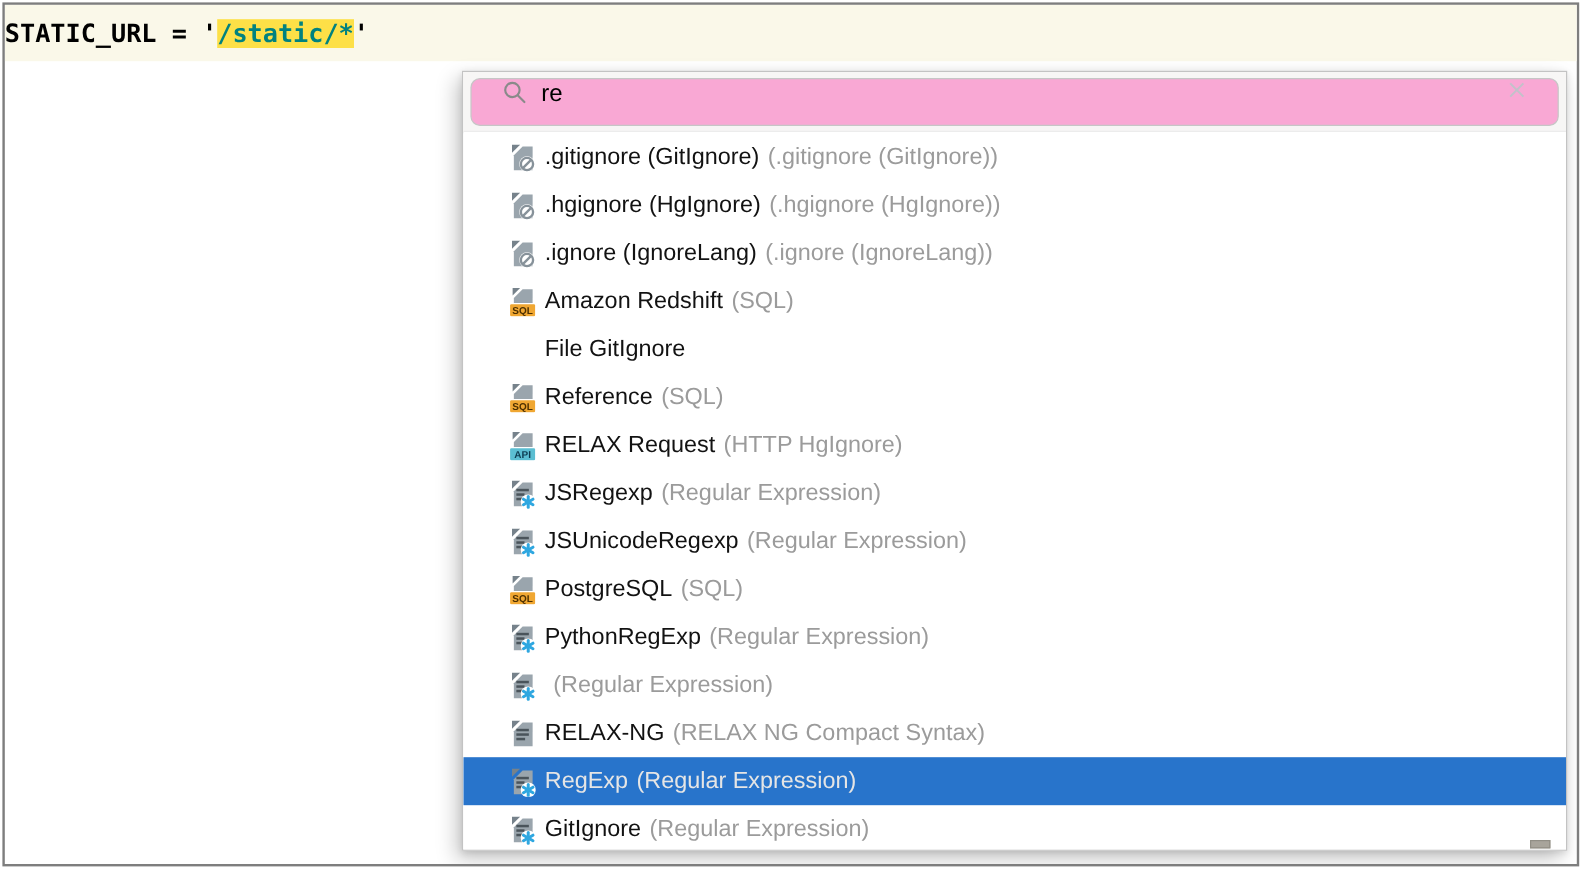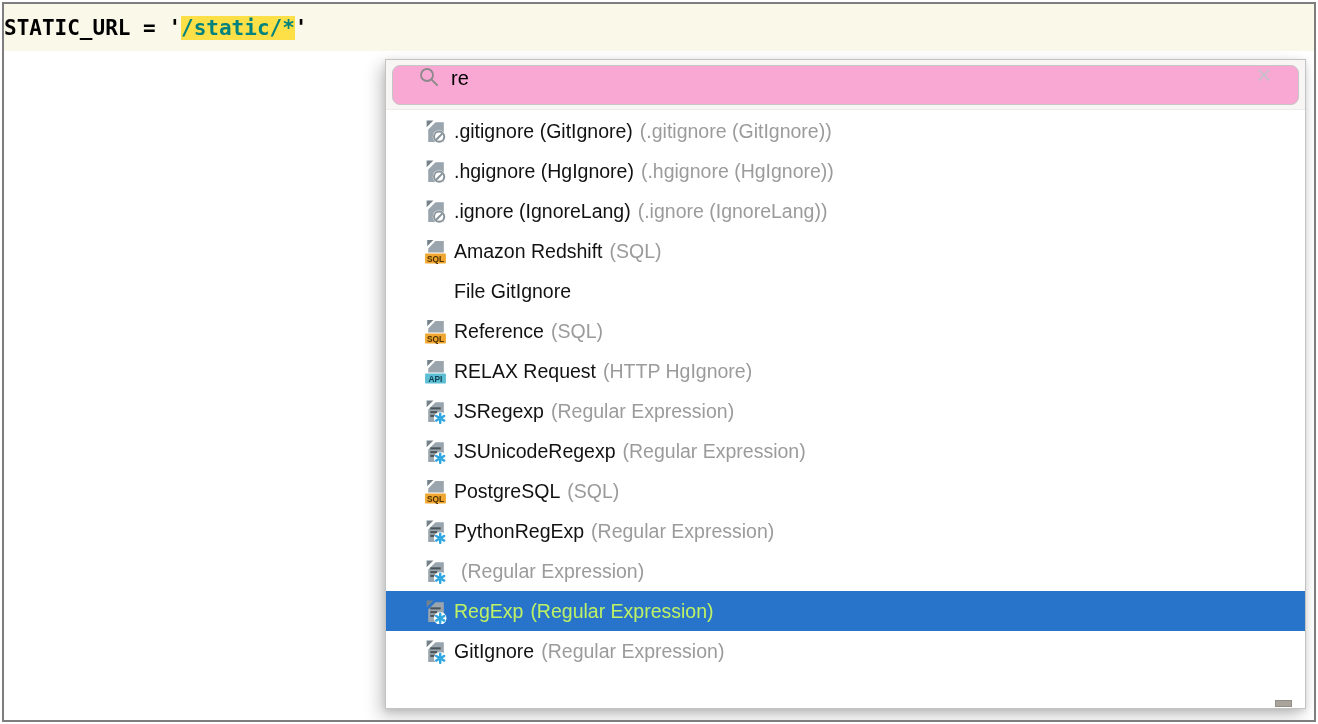--- a/index.html
+++ b/index.html
@@ -35,21 +35,21 @@
     border:none; outline:none; flex:1; font-size:20px; color:#000;
     margin-left:9px; background:transparent; font-family:"Liberation Sans",sans-serif;
   }
   .icon-btn { display:flex; align-items:center; justify-content:center; flex:none; }
   .list { position:absolute; top:51px; left:0; right:0; bottom:0; overflow:hidden; background:#fff; }
   .row { height:40px; display:flex; align-items:center; padding-left:9px; }
   .row-icon { width:27px; height:27px; display:flex; align-items:center; justify-content:center; margin-right:5px; flex:none;margin-left:27px; }
   .row-name { font-size:19.5px; color:#121212; white-space:pre; }
   .row-detail { font-size:19.5px; color:#9b9b9b; margin-left:7px; white-space:pre; }
   .row.selected { background:#2874cb; }
-  .row.selected .row-name, .row.selected .row-detail { color:#bef264; }
+  .row.selected .row-name, .row.selected .row-detail { color:#e5e5e5; }
   .scroll-grip {
     position:absolute; bottom:1px; right:13px; width:17px; height:7px;
     background:#a8a49b; border:1px solid #918e85;
   }
 </style>
 </head>
 <body>
 
 <div class="window-frame">
 
@@ -238,20 +238,33 @@
               <circle cx="14.5" cy="18.5" r="6" fill="#ffffff"></circle>
               <g stroke="#2fa7e0" stroke-width="2.4" stroke-linecap="round">
                 <line x1="14.5" y1="14.1" x2="14.5" y2="22.9" transform="rotate(0 14.5 18.5)"></line>
                 <line x1="14.5" y1="14.1" x2="14.5" y2="22.9" transform="rotate(60 14.5 18.5)"></line>
                 <line x1="14.5" y1="14.1" x2="14.5" y2="22.9" transform="rotate(120 14.5 18.5)"></line>
               </g>
             </svg>
           </span>
     <span class="row-detail">(Regular Expression)</span>
   </div>
+        <div class="row">
+    <span class="row-icon">
+            <svg width="23" height="25" viewBox="0 0 20 24">
+              <path d="M10 3 H18 V22 H3 V10 Z" fill="#9aa5ad"></path>
+              <path d="M1.5 1.5 H8 L1.5 8 Z" fill="#76828b"></path>
+              <rect x="5" y="8" width="10" height="2" fill="#4a545b"></rect>
+              <rect x="5" y="11.6" width="10" height="2" fill="#4a545b"></rect>
+              <rect x="5" y="15.2" width="7" height="2" fill="#4a545b"></rect>
+            </svg>
+          </span>
+    <span class="row-name">RELAX-NG</span>
+    <span class="row-detail">(RELAX NG Compact Syntax)</span>
+  </div>
         <div class="row selected">
     <span class="row-icon">
             <svg width="23" height="25" viewBox="0 0 20 24">
               <path d="M10 3 H18 V22 H3 V10 Z" fill="#9aa5ad"></path>
               <path d="M1.5 1.5 H8 L1.5 8 Z" fill="#76828b"></path>
               <rect x="5" y="8" width="10" height="2" fill="#4a545b"></rect>
               <rect x="5" y="11.6" width="6.5" height="2" fill="#4a545b"></rect>
               <rect x="5" y="15.2" width="8" height="2" fill="#4a545b"></rect>
               <circle cx="14.5" cy="18.5" r="6" fill="#ffffff"></circle>
               <g stroke="#2fa7e0" stroke-width="2.4" stroke-linecap="round">

